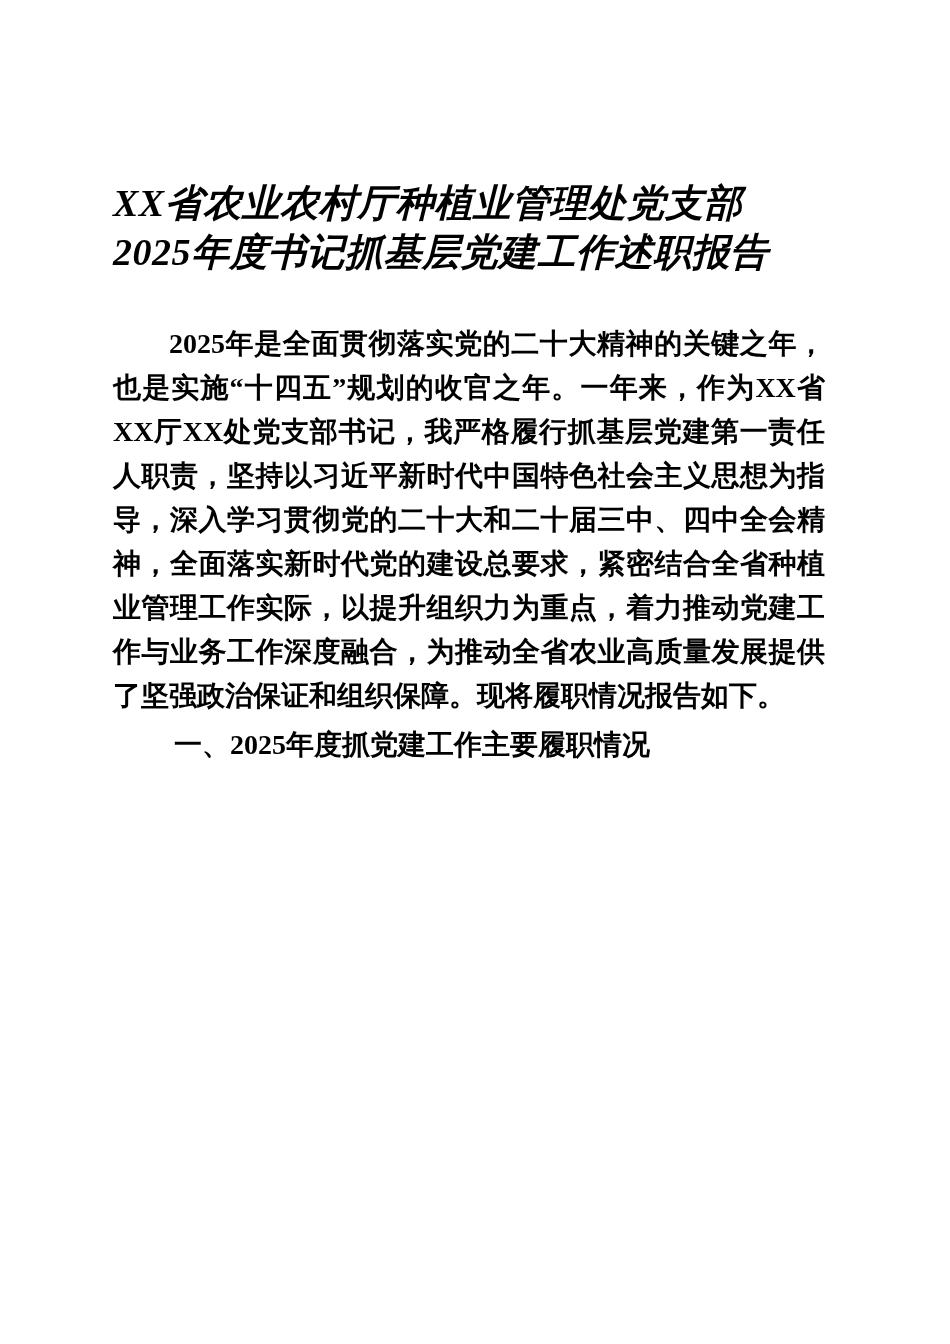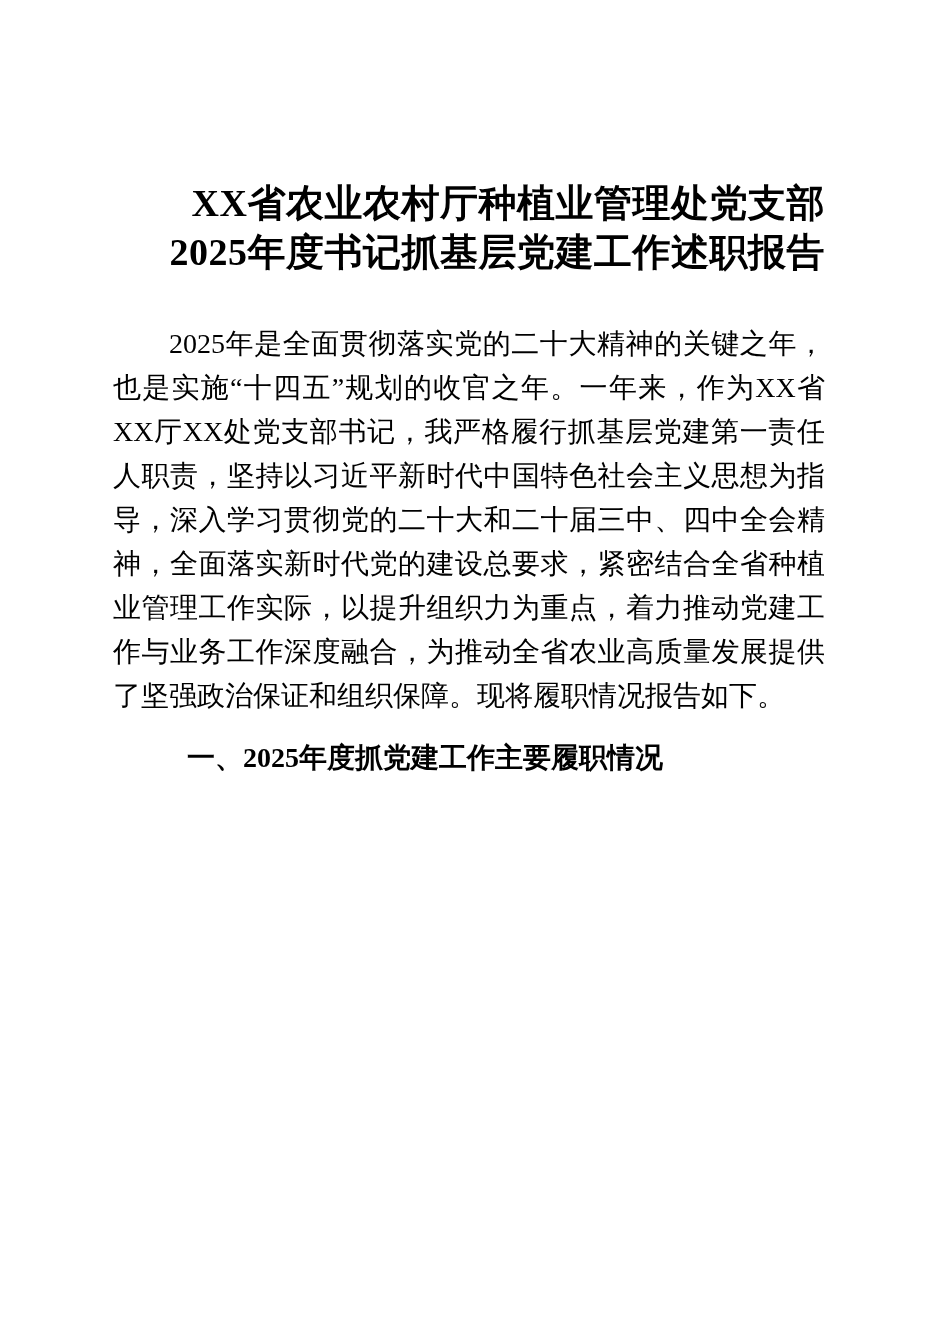--- a/index.html
+++ b/index.html
@@ -13,41 +13,42 @@
     height: 1344px;
     box-sizing: border-box;
     background: #ffffff;
     color: #000000;
     padding: 179px 125px 0 113px;
     overflow: hidden;
     font-family: "Liberation Serif", "DejaVu Serif", serif;
   }
   .doc-title {
     margin: 0 0 45px 0;
-    text-align: right;
+    text-align: left;
     font-size: 38px;
     font-weight: bold;
     line-height: 49px;
     letter-spacing: 0.5px;
+    font-style: italic;
   }
   .doc-title .title-line {
     display: block;
     white-space: nowrap;
   }
   .para {
     margin: 0;
     font-size: 28px;
     line-height: 44px;
     text-align: justify;
     text-justify: inter-character;
     text-indent: 2em;
-    font-weight: normal;
+    font-weight: bold;
   }
   .heading {
-    margin: 18px;
+    margin: 5px;
     font-size: 28px;
     line-height: 44px;
     text-indent: 2em;
     font-weight: bold;
     text-align: left;
     white-space: nowrap;
   }
 </style>
 </head>
 <body>

